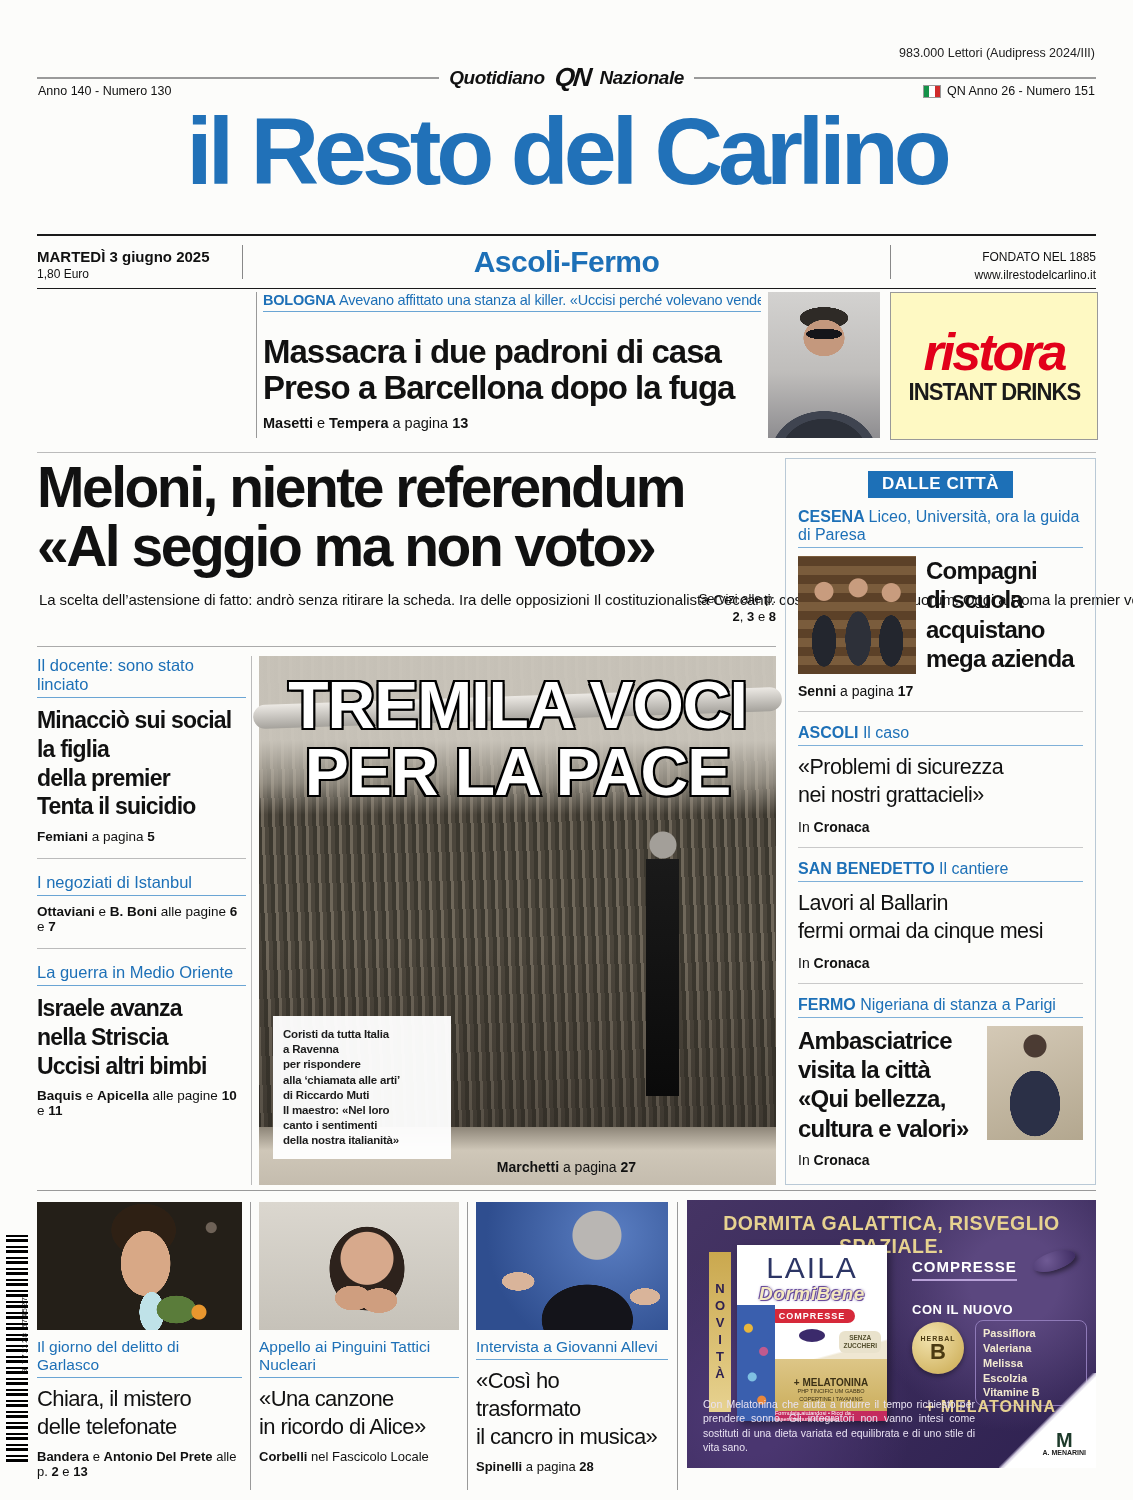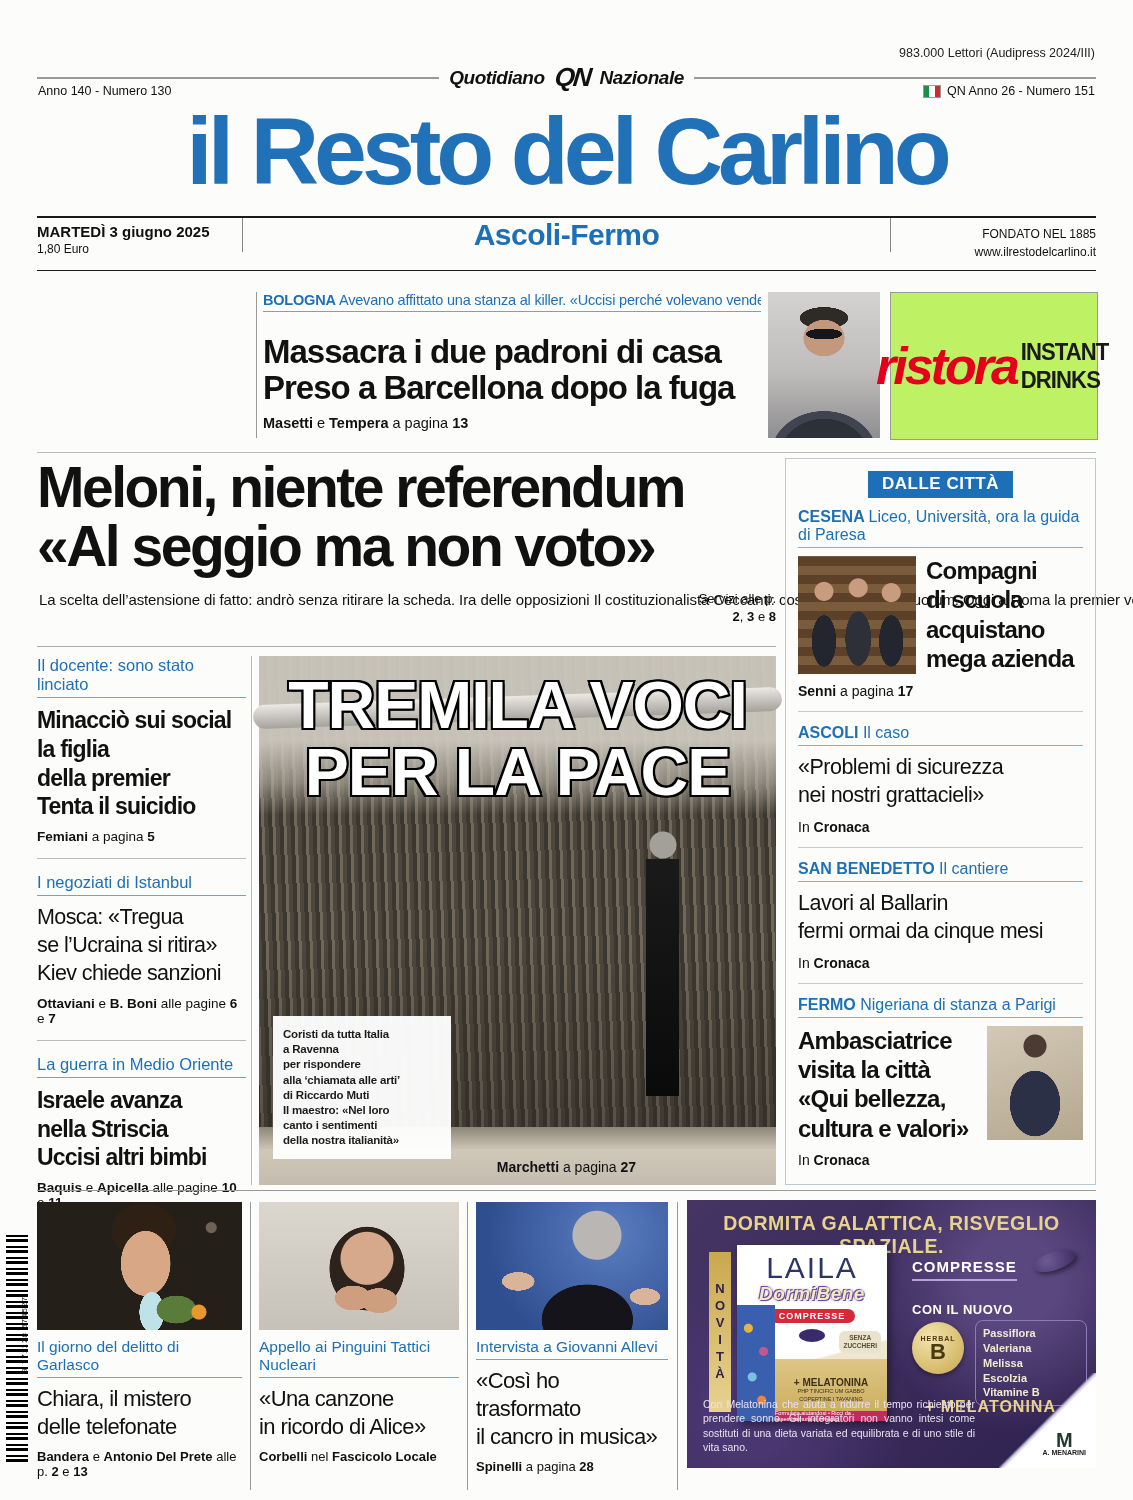--- a/index.html
+++ b/index.html
@@ -13,22 +13,22 @@
   .qn-row .rule{flex:1;height:2px;background:#9a9a9a;}
   .qn-word{font-size:19px;font-weight:700;font-style:italic;letter-spacing:-0.5px;}
   .qn-logo{font-size:26px;font-weight:700;font-style:italic;letter-spacing:-2px;transform:skewX(-6deg);}
   .issue-left{top:84px;left:38px;font-size:12.5px;}
   .issue-right{top:84px;right:38px;font-size:12.5px;display:flex;align-items:center;gap:6px;}
   .flag{width:16px;height:11px;display:inline-block;border:1px solid #999;
         background:linear-gradient(90deg,#159248 0 33%,#fff 33% 66%,#d02b2b 66%);}
   .masthead{top:92px;left:0;right:0;text-align:center;color:#2171b8;font-weight:700;
             font-size:95px;letter-spacing:-5px;line-height:1.25;}
   
-  .dateline{top:216px;left:37px;right:37px;height:52px;border-top:2px solid #1a1a1a;
-            border-bottom:1px solid #1a1a1a;display:flex;align-items:flex-start;}
+  .dateline{top:234px;left:37px;right:37px;height:52px;border-top:2px solid #1a1a1a;
+            border-bottom:1px solid #1a1a1a;display:flex;align-items:center;}
   .dl-left{width:205px;padding-top:5px;}
   .dl-date{font-size:15px;font-weight:700;}
   .dl-price{font-size:12px;margin-top:2px;}
   .dl-center{flex:1;border-left:1px solid #888;border-right:1px solid #888;display:flex;
              align-items:center;justify-content:center;}
   .dl-edition{color:#1d70b7;font-weight:700;font-size:30px;letter-spacing:-0.5px;}
   .dl-right{width:205px;text-align:right;padding-top:7px;font-size:12px;line-height:1.5;}
   
   .crastan{top:292px;left:37px;width:213px;height:146px;border:1px solid #aaa;background:#f4f2ee;
            display:flex;flex-direction:column;align-items:center;justify-content:center;}
@@ -42,22 +42,22 @@
   .kicker{color:#1d70b7;font-size:16px;border-bottom:1px solid #6aa5d4;padding-bottom:3px;white-space:nowrap;}
   .topstory .kicker{font-size:14.5px;letter-spacing:-0.2px;}
   .topstory-head{font-size:33px;font-weight:700;letter-spacing:-1px;line-height:1.1;margin-top:22px;}
   .byline{font-size:14.5px;margin-top:8px;color:#111;}
   .killer-photo{top:292px;left:768px;width:112px;height:146px;background:
      radial-gradient(ellipse 30px 9px at 50% 42px,#15151a 0 60%,transparent 61%),
      radial-gradient(ellipse 34px 30px at 50% 46px,#c4987d 0 60%,transparent 61%),
      radial-gradient(ellipse 40px 18px at 50% 26px,#2e2a26 0 60%,transparent 61%),
      radial-gradient(ellipse 62px 52px at 50% 112%,#2c3039 0 70%,#3f4450 71% 85%,transparent 86%),
      linear-gradient(180deg,#d3d2d0 0,#bfbdbb 55%,#8e8d90 100%);}
-  .ristora{top:292px;left:890px;width:206px;height:146px;border:1px solid #999;background:#bef264;
-           display:flex;flex-direction:row;align-items:center;justify-content:center;}
+  .ristora{top:292px;left:890px;width:206px;height:146px;border:1px solid #999;background:#fef9c3;
+           display:flex;flex-direction:column;align-items:center;justify-content:center;}
   .ristora-brand{color:#e2001a;font-weight:700;font-style:italic;font-size:52px;letter-spacing:-3px;line-height:1;}
   .ristora-tag{font-weight:700;font-size:24px;letter-spacing:-1px;color:#1a1a1a;transform:scaleX(0.92);}
   .strip-rule{top:452px;left:37px;right:37px;height:1px;background:#bbb;}
   
   .main-head{top:458px;left:37px;width:745px;font-size:57px;font-weight:700;letter-spacing:-2.5px;line-height:1.04;}
   .main-deck{top:588px;left:39px;width:650px;font-size:15px;letter-spacing:-0.1px;line-height:1.55;white-space:nowrap;}
   .services{top:590px;left:688px;width:88px;font-size:13px;text-align:right;line-height:1.4;}
   .main-rule{top:646px;left:37px;width:739px;height:1px;background:#aaa;}
   
   .briefs{top:656px;left:37px;width:209px;}
@@ -251,23 +251,20 @@
       <div class="kicker">Il docente: sono stato linciato</div>
       <div class="bh-bold pre">Minacciò sui social
 la figlia
 della premier
 Tenta il suicidio</div>
       <div class="byline"><span style="font-weight: 700;">Femiani</span><span style="font-weight: 400;"> a pagina </span><span style="font-weight: 700;">5</span></div>
     </div>
     <hr class="brief-rule">
     <div class="brief">
       <div class="kicker">I negoziati di Istanbul</div>
-      <div class="bh-light pre">Mosca: «Tregua
-se l’Ucraina si ritira»
-Kiev chiede sanzioni</div>
       <div class="byline"><span style="font-weight: 700;">Ottaviani</span><span style="font-weight: 400;"> e </span><span style="font-weight: 700;">B. Boni</span><span style="font-weight: 400;"> alle pagine </span><span style="font-weight: 700;">6</span><span style="font-weight: 400;"> e </span><span style="font-weight: 700;">7</span></div>
     </div>
     <hr class="brief-rule">
     <div class="brief">
       <div class="kicker">La guerra in Medio Oriente</div>
       <div class="bh-bold pre">Israele avanza
 nella Striscia
 Uccisi altri bimbi</div>
       <div class="byline"><span style="font-weight: 700;">Baquis</span><span style="font-weight: 400;"> e </span><span style="font-weight: 700;">Apicella</span><span style="font-weight: 400;"> alle pagine </span><span style="font-weight: 700;">10</span><span style="font-weight: 400;"> e </span><span style="font-weight: 700;">11</span></div>
     </div>
@@ -345,21 +342,21 @@
 delle telefonate</div>
     <div class="byline"><span style="font-weight: 700;">Bandera</span><span style="font-weight: 400;"> e </span><span style="font-weight: 700;">Antonio Del Prete</span><span style="font-weight: 400;"> alle p. </span><span style="font-weight: 700;">2</span><span style="font-weight: 400;"> e </span><span style="font-weight: 700;">13</span></div>
   </div>
   <div class="abs bvdiv" style="left:250px;"></div>
 
   <div class="abs bcard" style="top:1202px;left:259px;width:200px;">
     <div class="alice-photo"></div>
     <div class="kicker" style="margin-top:8px;">Appello ai Pinguini Tattici Nucleari</div>
     <div class="bh pre">«Una canzone
 in ricordo di Alice»</div>
-    <div class="byline"><span style="font-weight: 700;">Corbelli</span><span style="font-weight: 400;"> nel </span><span style="font-weight: 700;">Fascicolo Locale</span></div>
+    <div class="byline"><span style="font-weight: 700;">Corbelli</span><span style="font-weight: 400;"> nel </span><span style="font-weight: 400;">Fascicolo Locale</span></div>
   </div>
   <div class="abs bvdiv" style="left:467px;"></div>
 
   <div class="abs bcard" style="top:1202px;left:476px;width:192px;">
     <div class="allevi-photo"></div>
     <div class="kicker" style="margin-top:8px;">Intervista a Giovanni Allevi</div>
     <div class="bh pre">«Così ho trasformato
 il cancro in musica»</div>
     <div class="byline"><span style="font-weight: 700;">Spinelli</span><span style="font-weight: 400;"> a pagina </span><span style="font-weight: 700;">28</span></div>
   </div>

